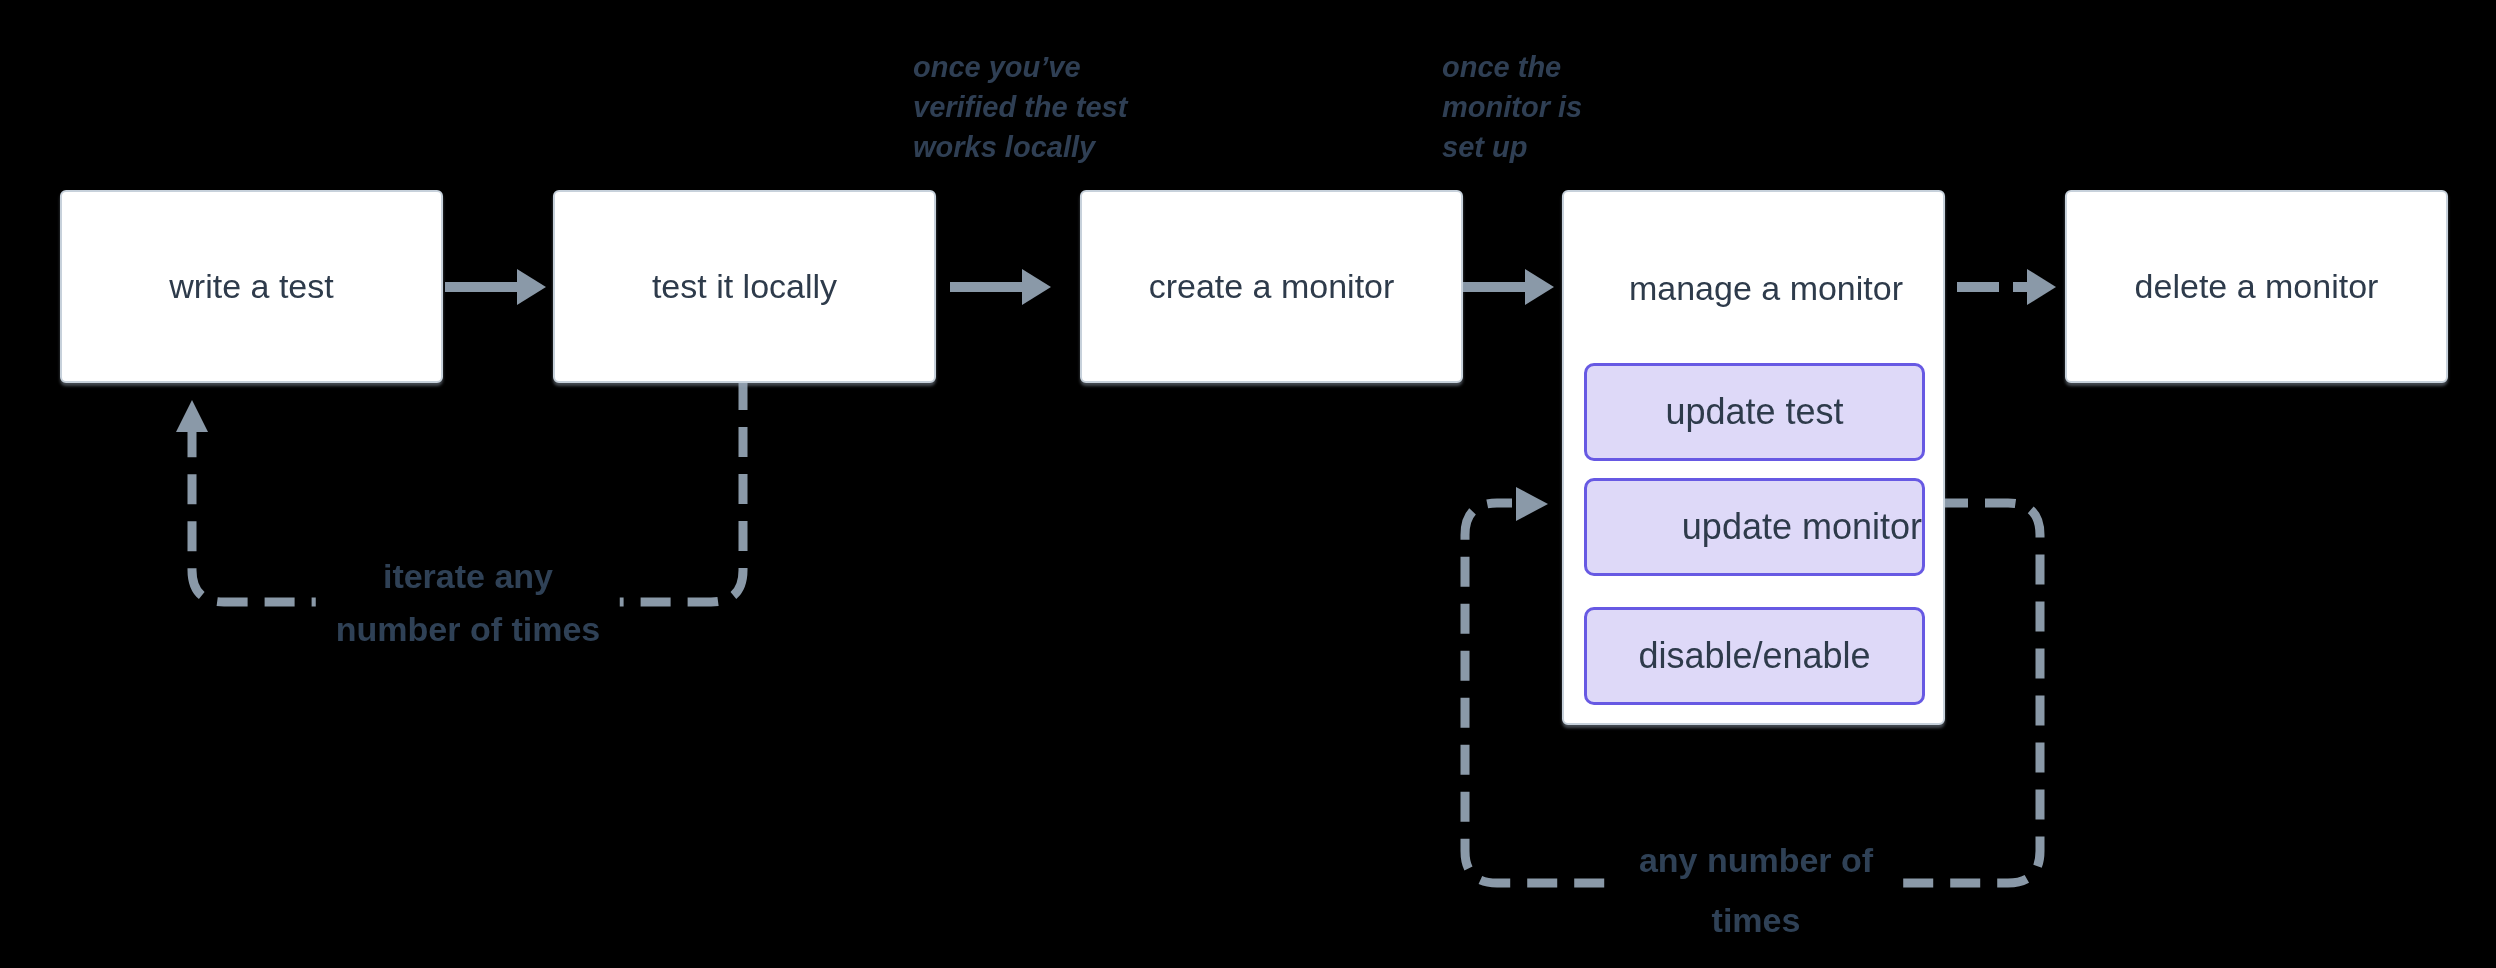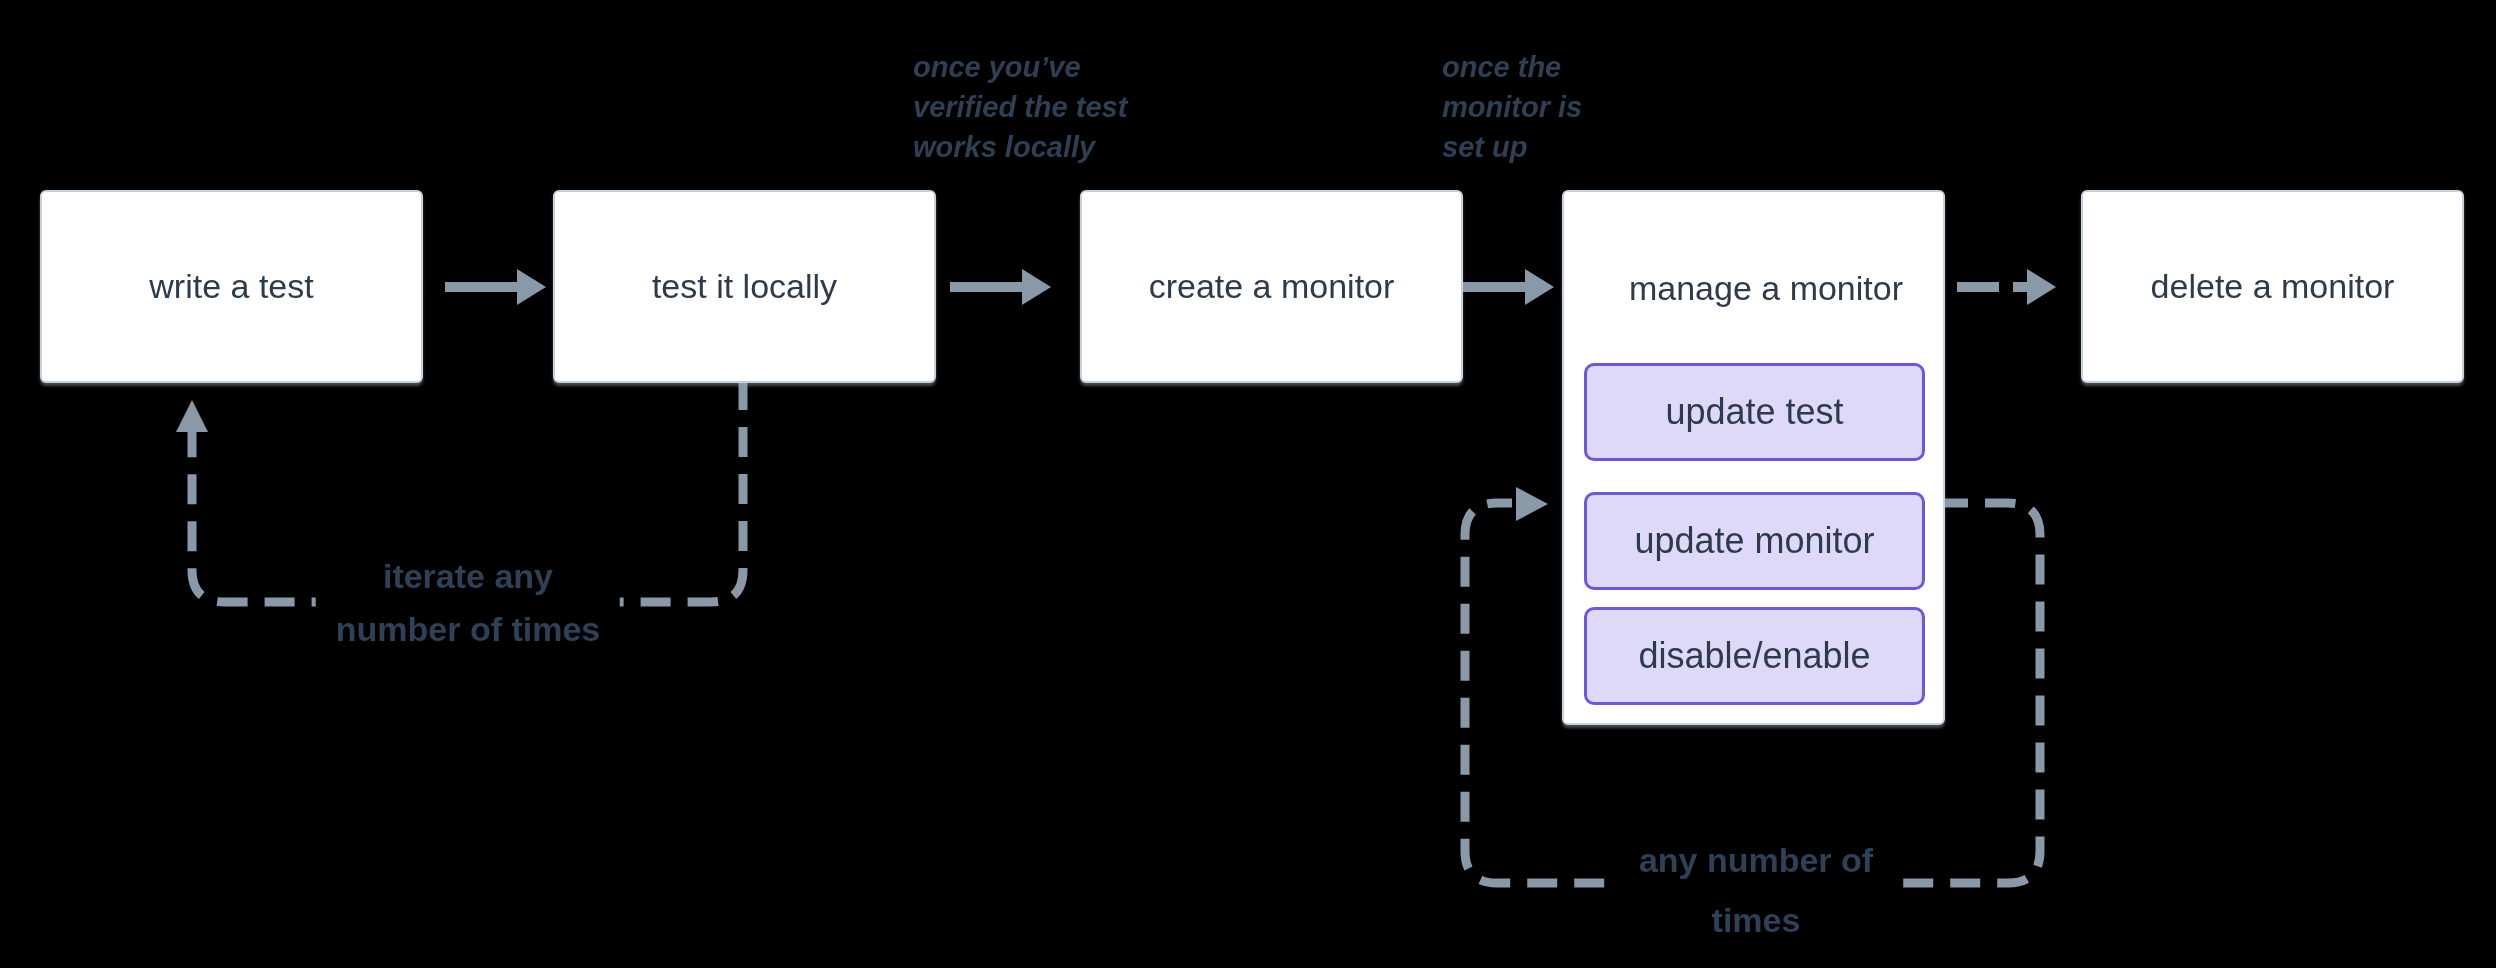--- a/index.html
+++ b/index.html
@@ -74,48 +74,48 @@
     <div>once you’ve</div>
     <div>verified the test</div>
     <div>works locally</div>
   </div>
   <div class="note" style="left:1442px;">
     <div>once the</div>
     <div>monitor is</div>
     <div>set up</div>
   </div>
 
-  <div class="flow-box" style="left:40px;">
+  <div class="flow-box" style="left:60px;">
     <span class="label">write a test</span>
   </div>
 
   <div class="flow-box" style="left:553px;">
     <span class="label">test it locally</span>
   </div>
 
   <div class="flow-box" style="left:1080px;">
     <span class="label">create a monitor</span>
   </div>
 
   <div class="flow-box" id="box-manage" style="left:1562px;">
     <div class="label-row">
       <span class="label">manage a monitor</span>
     </div>
     <div class="sub-button" style="top:171px;">
       <span>update test</span>
     </div>
-    <div class="sub-button" style="top:300px;">
+    <div class="sub-button" style="top:286px;justify-content:flex-end;">
       <span>update monitor</span>
     </div>
     <div class="sub-button" style="top:415px;">
       <span>disable/enable</span>
     </div>
   </div>
 
-  <div class="flow-box" style="left:2065px;margin-left:16px;">
+  <div class="flow-box" style="left:2065px;">
     <span class="label">delete a monitor</span>
   </div>
 
   <div class="loop-label" id="loop-label-iterate">
     <div>iterate any</div>
     <div>number of times</div>
   </div>
   <div class="loop-label" id="loop-label-changes">
     <div>any number of</div>
     <div>times</div>

